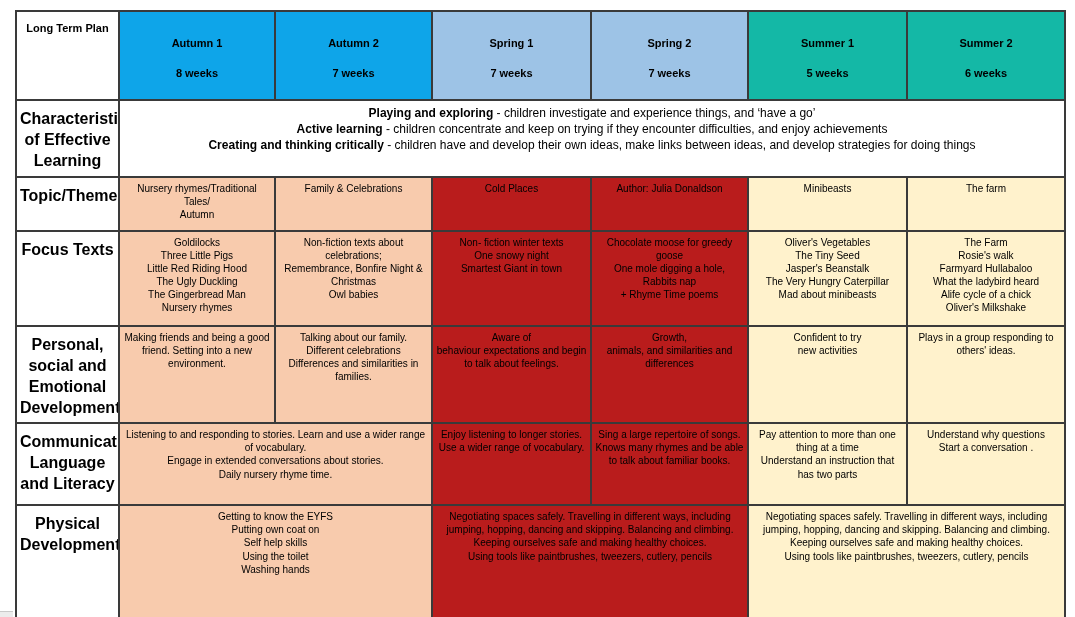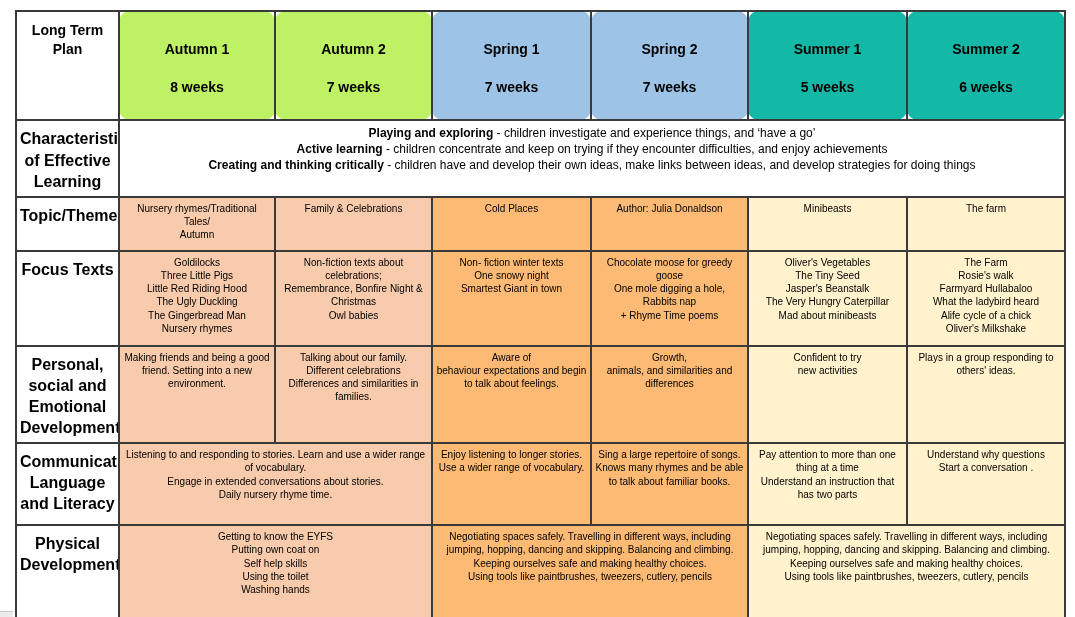--- a/index.html
+++ b/index.html
@@ -35,29 +35,28 @@
     overflow: hidden;
   }
   td.rowlabel {
     background: #ffffff;
     font-weight: bold;
     font-size: 16px;
     padding-top: 7px;
   }
   tr.hdr td {
     font-weight: bold;
-    font-size: 14px;
+    font-size: 11px;
     padding-top: 9px;
     line-height: 1.35;
-    border-radius: 11px;
-  }
-  .autumn-h  { background: #bef264; }
+  }
+  .autumn-h  { background: #0ea5e9; }
   .autumn-c  { background: #F8CBAD; }
   .spring-h  { background: #9DC3E6; }
-  .spring-c  { background: #fdba74; margin-top: 48px; }
+  .spring-c  { background: #b91c1c; margin-top: 48px; }
   .summer-h  { background: #14b8a6; }
   .summer-c  { background: #FFF2CC; }
   .white-c   { background: #ffffff; }
   td.chars {
     text-align: center;
     font-size: 12px;
     padding-top: 5px;
     white-space: normal;
     margin-top: 40px;
   }

